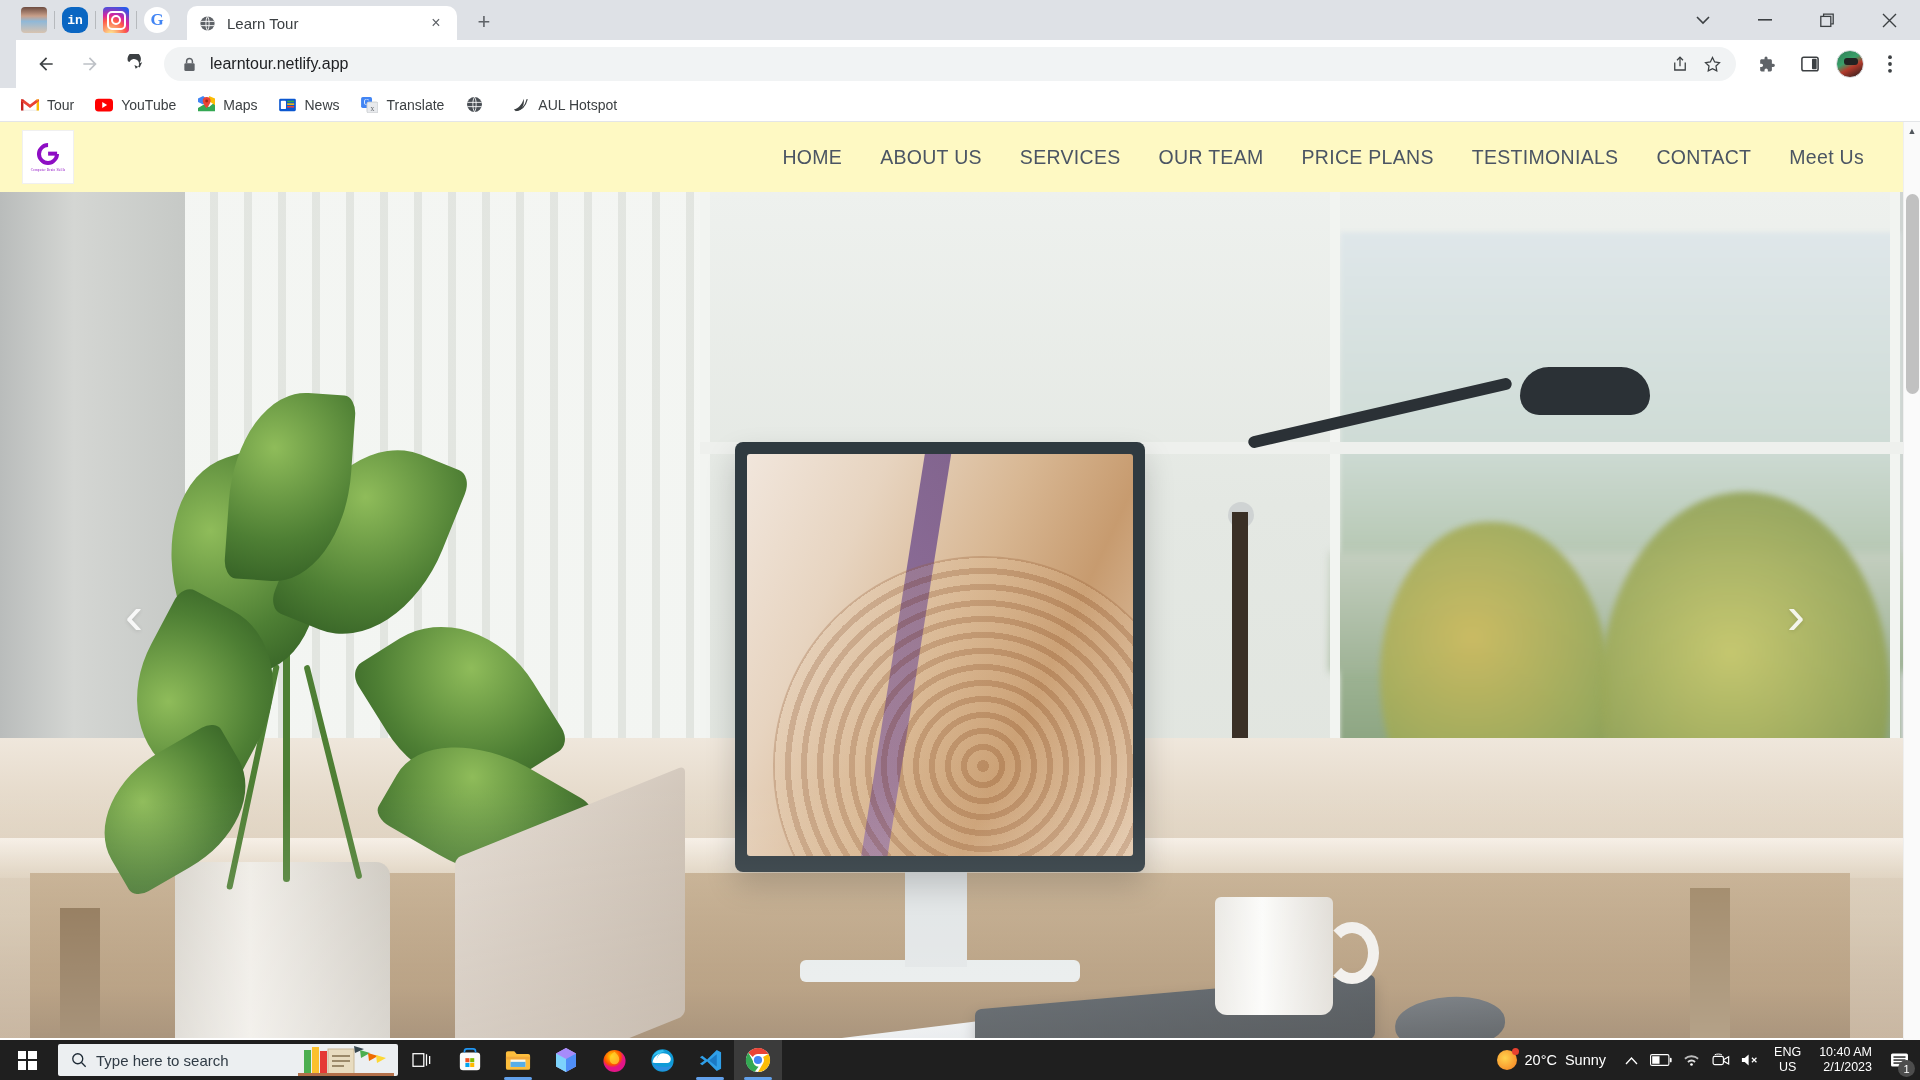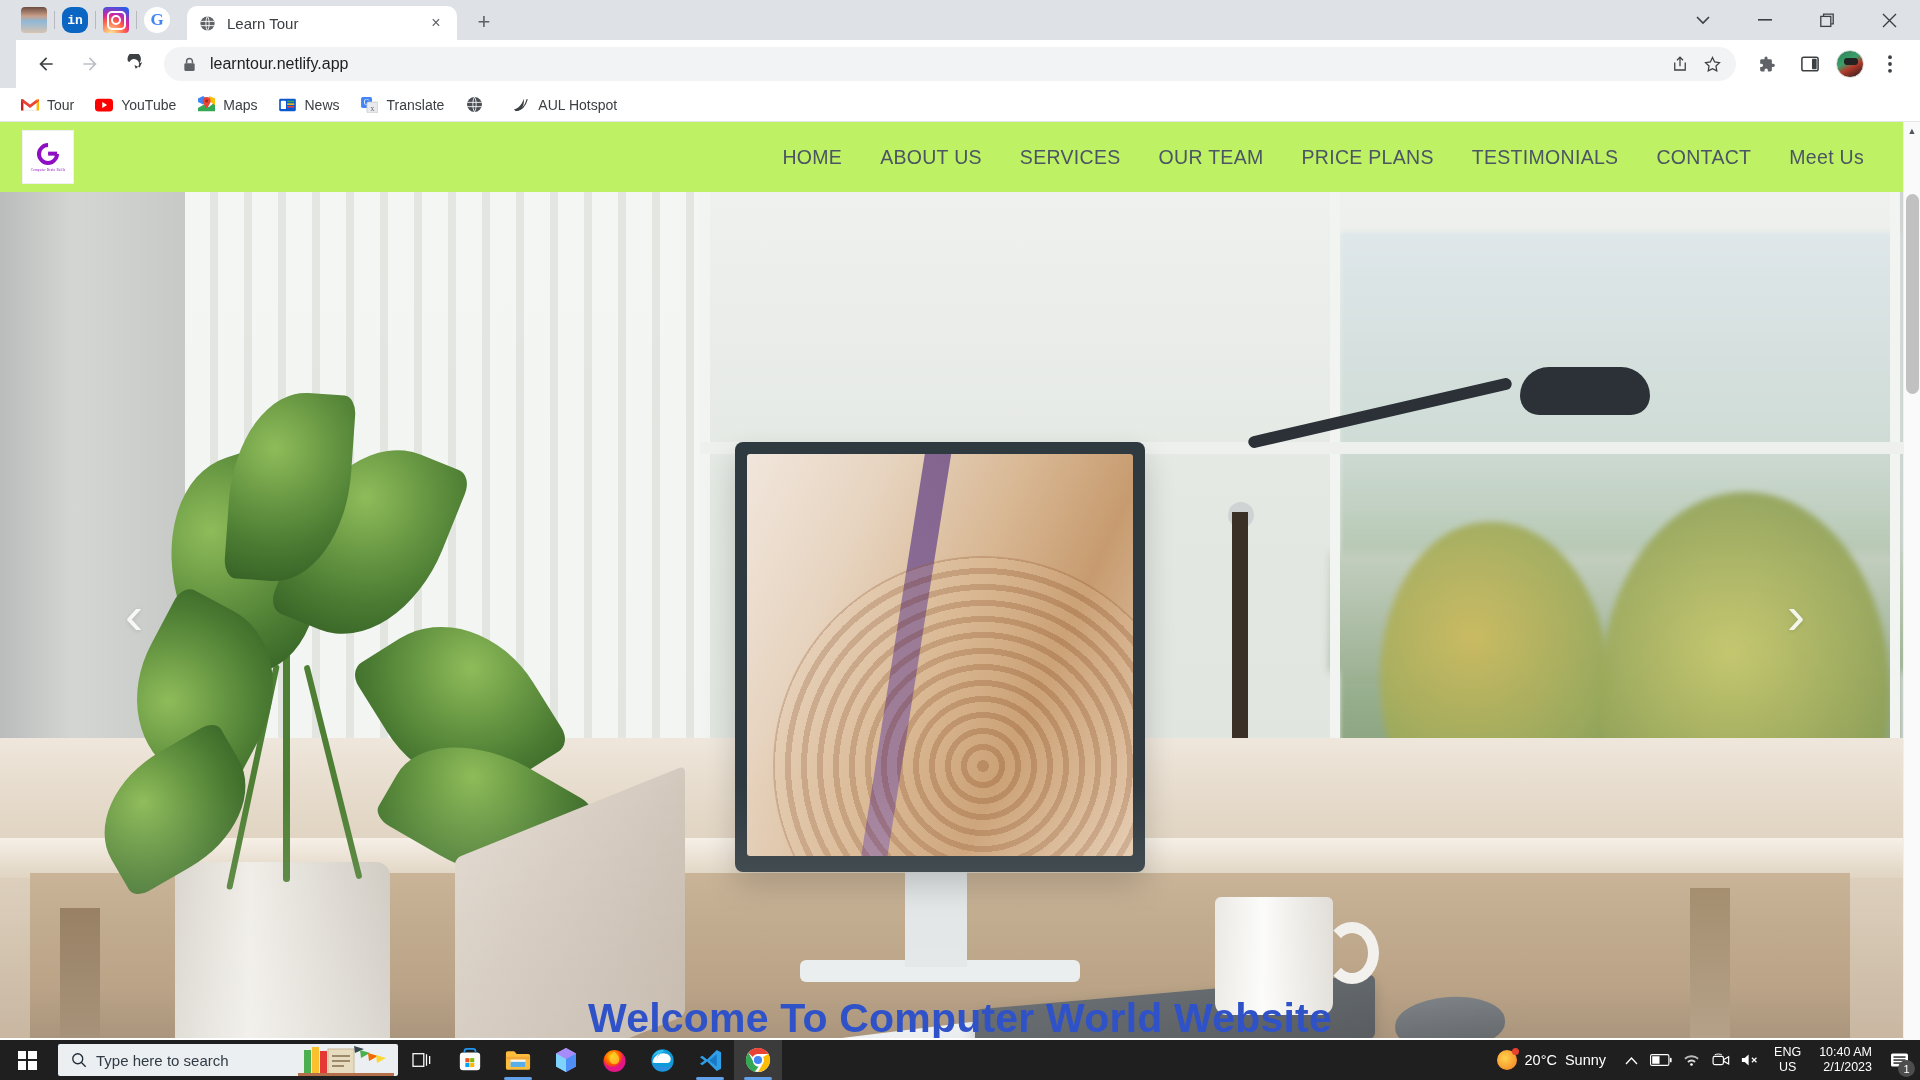--- a/index.html
+++ b/index.html
@@ -72,21 +72,21 @@
                border-bottom:1px solid #e3e5e8; }
   .bm { display:flex; align-items:center; padding:4px 9px; border-radius:5px; margin-right:3px; }
   .bm-ic { width:18px; height:18px; margin-right:8px; display:flex; align-items:center; justify-content:center;
            font-size:13px; position:relative; }
   .bm-label { font-size:14px; color:#3c4043; white-space:nowrap; }
 
   
   .viewport { height:918px; background:#fff; position:relative; overflow:hidden; }
 
   
-  .site-header { height:70px; background:#bef264; display:flex; align-items:center;
+  .site-header { height:70px; background:#fef9c3; display:flex; align-items:center;
                  justify-content:space-between; padding:0 16px 0 22px; position:relative; z-index:5;}
   .site-logo { width:52px; height:54px; background:#fff; display:flex; flex-direction:column;
                align-items:center; justify-content:center; border:1px solid #f0f0f0;}
   .logo-mark { width:22px; height:22px; border:4px solid #8e0ec4; border-radius:50%;
                border-right-color:transparent; position:relative; transform:rotate(-45deg); }
   .logo-mark:after{content:"";position:absolute;width:9px;height:4px;background:#8e0ec4;
                right:-1px;top:8px;transform:rotate(45deg);}
   .logo-text { font-size:3.4px; color:#8e0ec4; margin-top:3px; letter-spacing:.2px; white-space:nowrap;
                font-family:"Liberation Serif",serif; }
   .site-nav { display:flex; align-items:center; gap:38px; padding-right:40px; }
@@ -487,21 +487,20 @@
         <div class="ph-mouse"></div>
         <div class="ph-mug"></div>
         <div class="ph-mug-handle"></div>
 
         <div class="hero-overlay-grad"></div>
       </div>
 
       <div class="carousel-arrow ca-left">‹</div>
       <div class="carousel-arrow ca-right">›</div>
 
-      <div class="hero-title">Welcome To Computer World Website</div>
     </div>
 
     <div class="pagescroll">
       <div class="ps-arrow">▲</div>
       <div class="ps-thumb"></div>
     </div>
   </div>
 </div>
 
 <div class="taskbar">

